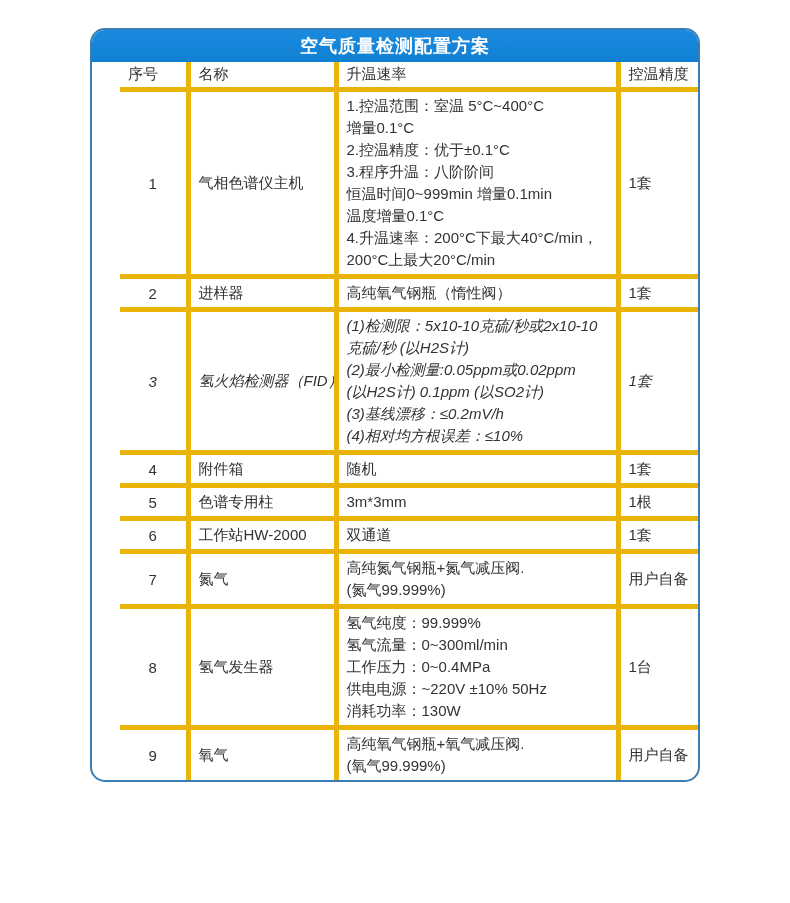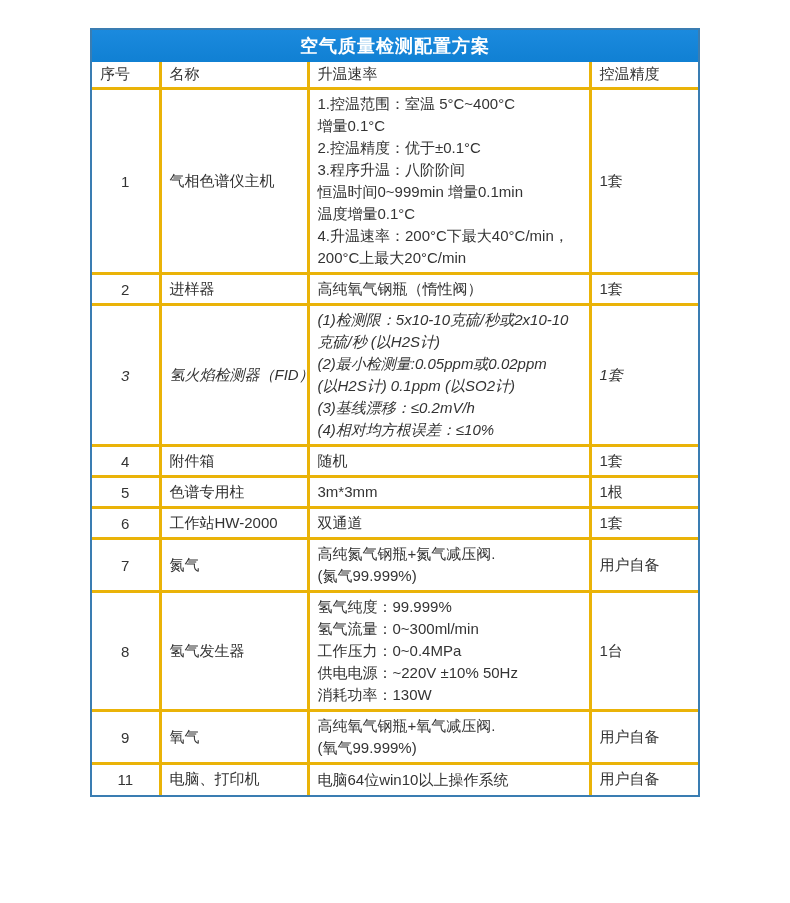--- a/index.html
+++ b/index.html
@@ -8,47 +8,48 @@
     background: #ffffff;
     width: 790px;
     height: 903px;
     font-family: "Liberation Sans", "DejaVu Sans", sans-serif;
     color: #333333;
   }
   .card {
     width: 610px;
     margin: 28px auto 0 auto;
     border: 2px solid #3a7db2;
-    border-radius: 0;
+    border-radius: 15px;
     overflow: hidden;
     background: #ffffff;
     box-sizing: border-box;
   }
   .title-bar {
     background: linear-gradient(180deg, #1b8ade 0%, #1080d3 100%);
     color: #ffffff;
     font-size: 18px;
     font-weight: bold;
     text-align: center;
     height: 32px;
     line-height: 32px;
     letter-spacing: 1px;
   }
   table.spec {
     width: 100%;
     border-collapse: collapse;
     table-layout: fixed;
     font-size: 15px;
+    margin-left: 28px;
   }
   table.spec col.c-no   { width: 68px;  }
   table.spec col.c-name { width: 148px; }
   table.spec col.c-spec { width: 282px; }
   table.spec col.c-qty  { width: 108px; }
   table.spec td, table.spec th {
-    border: 3px solid #eab308;
+    border: 5px solid #eab308;
     vertical-align: middle;
     font-weight: normal;
     padding: 3px 8px;
     box-sizing: border-box;
     overflow: hidden;
   }
   
   table.spec tr td:first-child, table.spec tr th:first-child { border-left: none; }
   table.spec tr td:last-child,  table.spec tr th:last-child  { border-right: none; }
   table.spec thead tr th { border-top: none; }
@@ -157,21 +158,15 @@
 消耗功率：130W</td>
         <td class="cell-qty">1台</td>
       </tr>
       <tr class="h-2l">
         <td class="cell-no">9</td>
         <td class="cell-name">氧气</td>
         <td class="cell-spec">高纯氧气钢瓶+氧气减压阀.
 (氧气99.999%)</td>
         <td class="cell-qty">用户自备</td>
       </tr>
-      <tr class="h-md">
-        <td class="cell-no">11</td>
-        <td class="cell-name">电脑、打印机</td>
-        <td class="cell-spec">电脑64位win10以上操作系统</td>
-        <td class="cell-qty">用户自备</td>
-      </tr>
     </tbody>
   </table>
 </div>
 
 </body></html>

